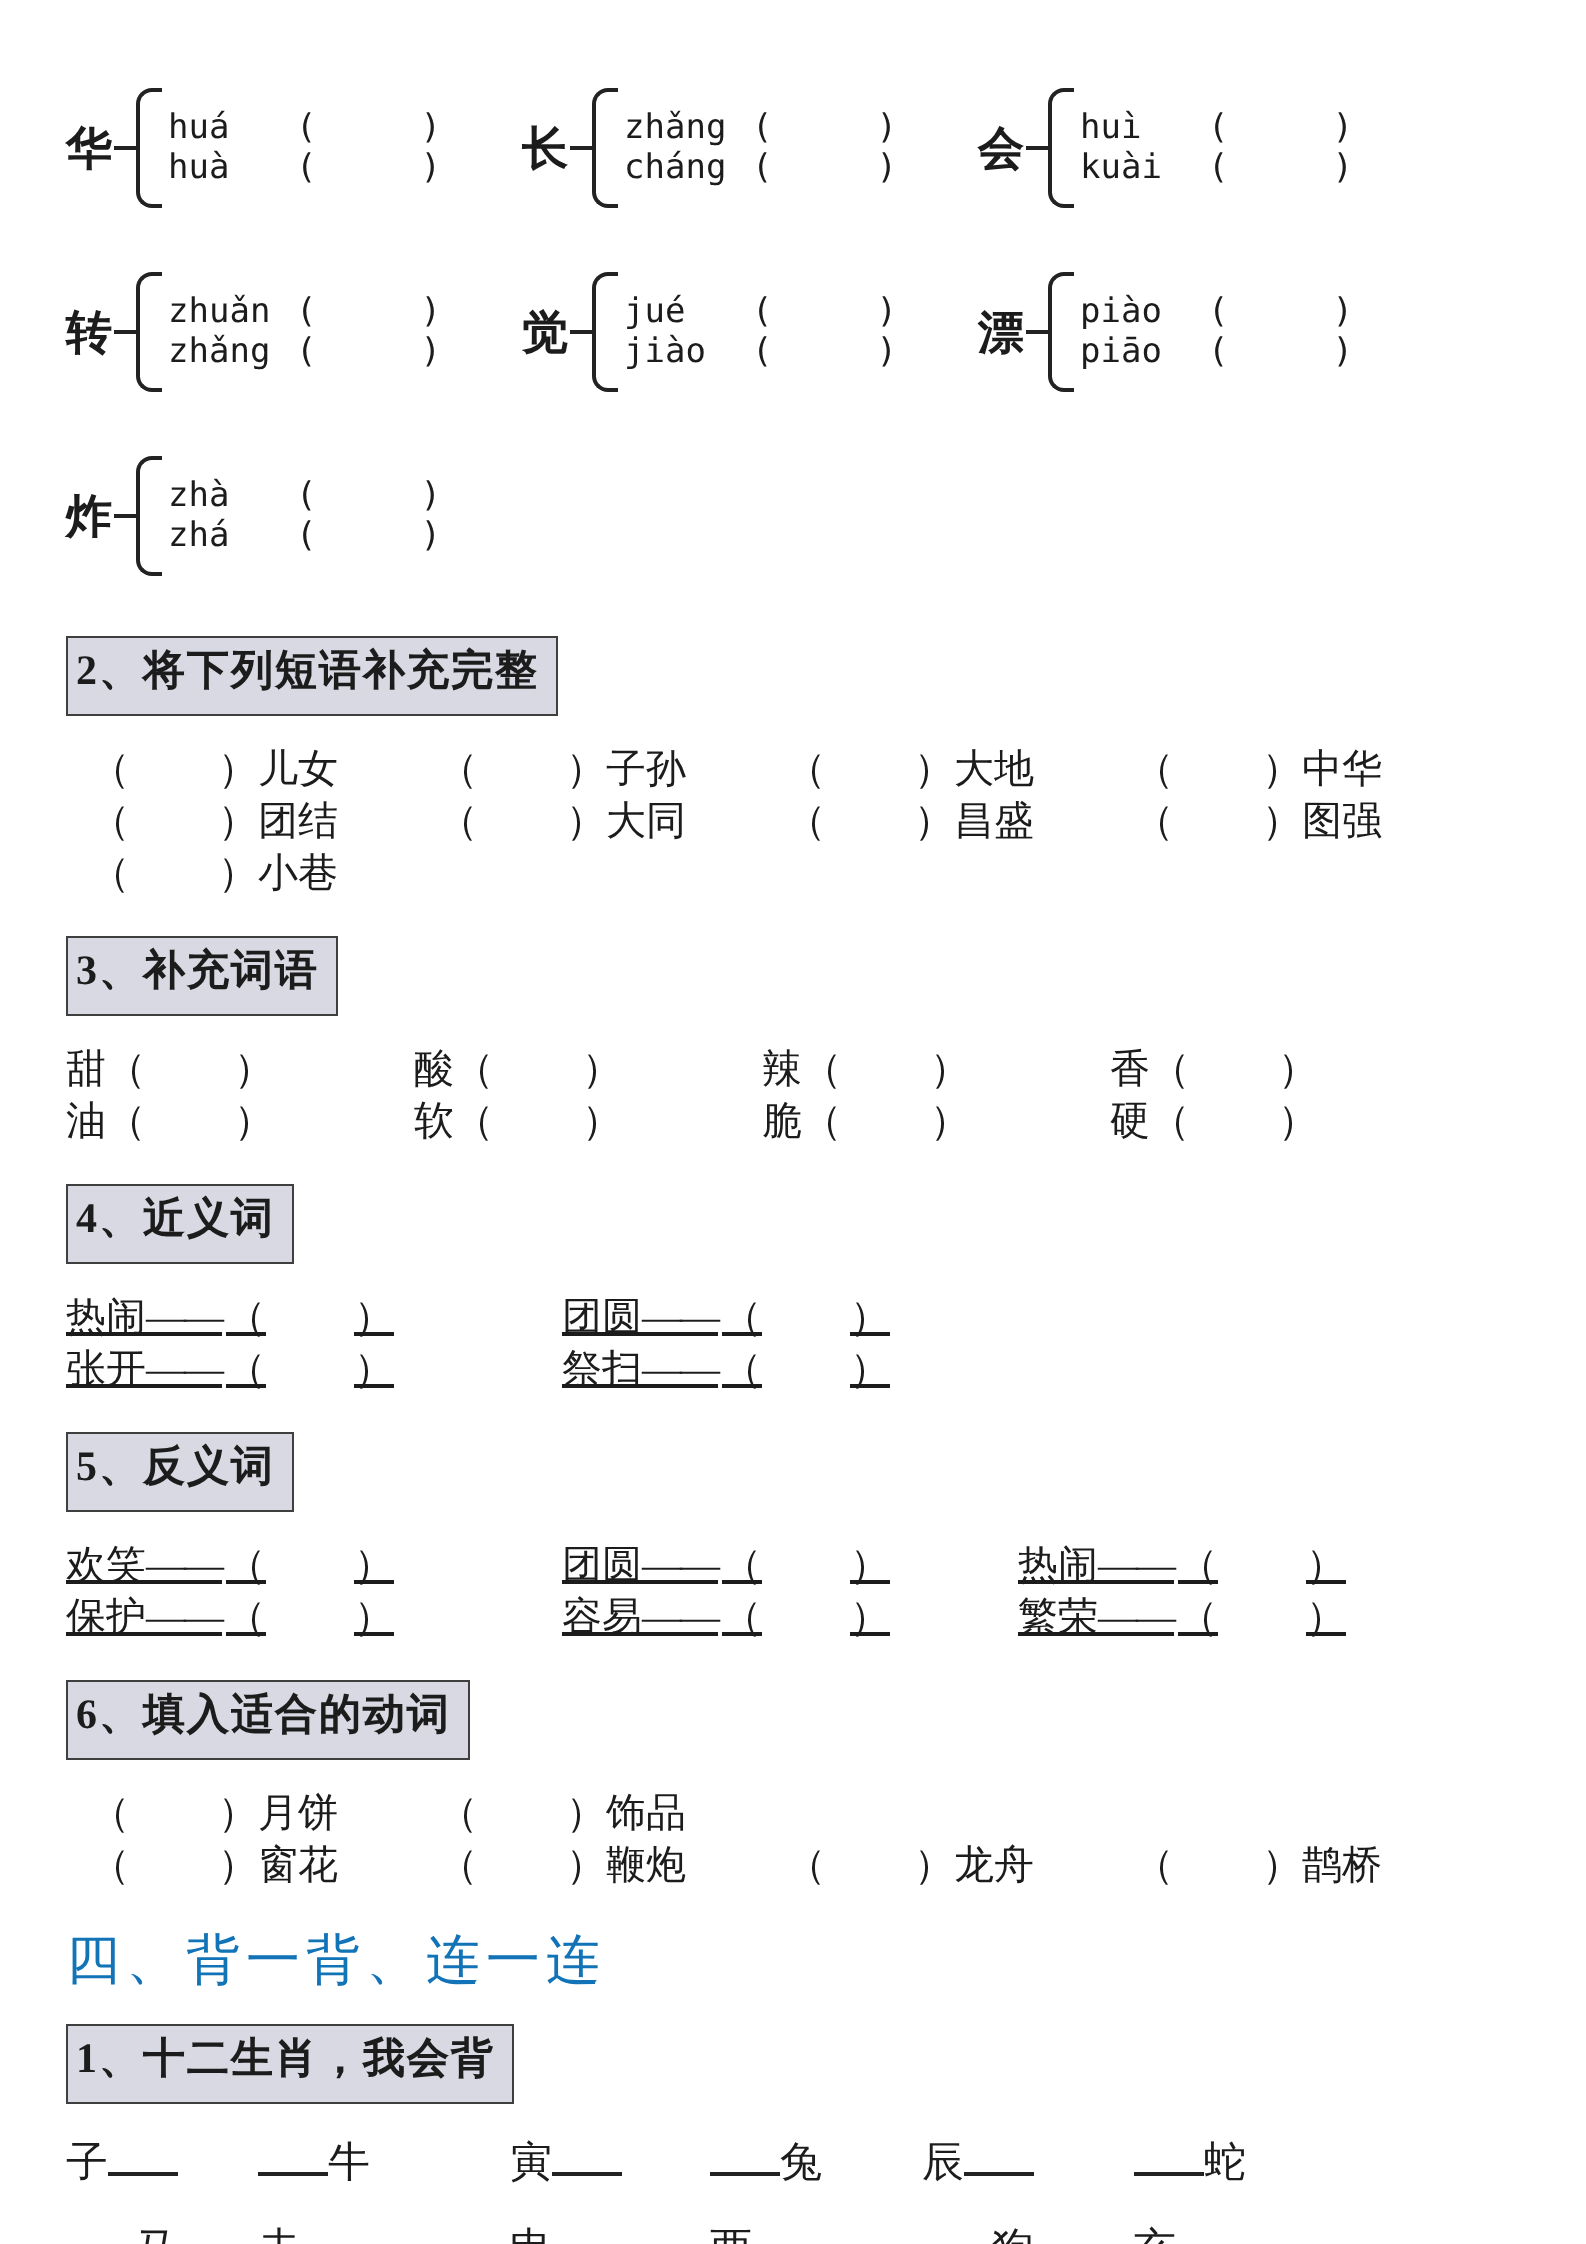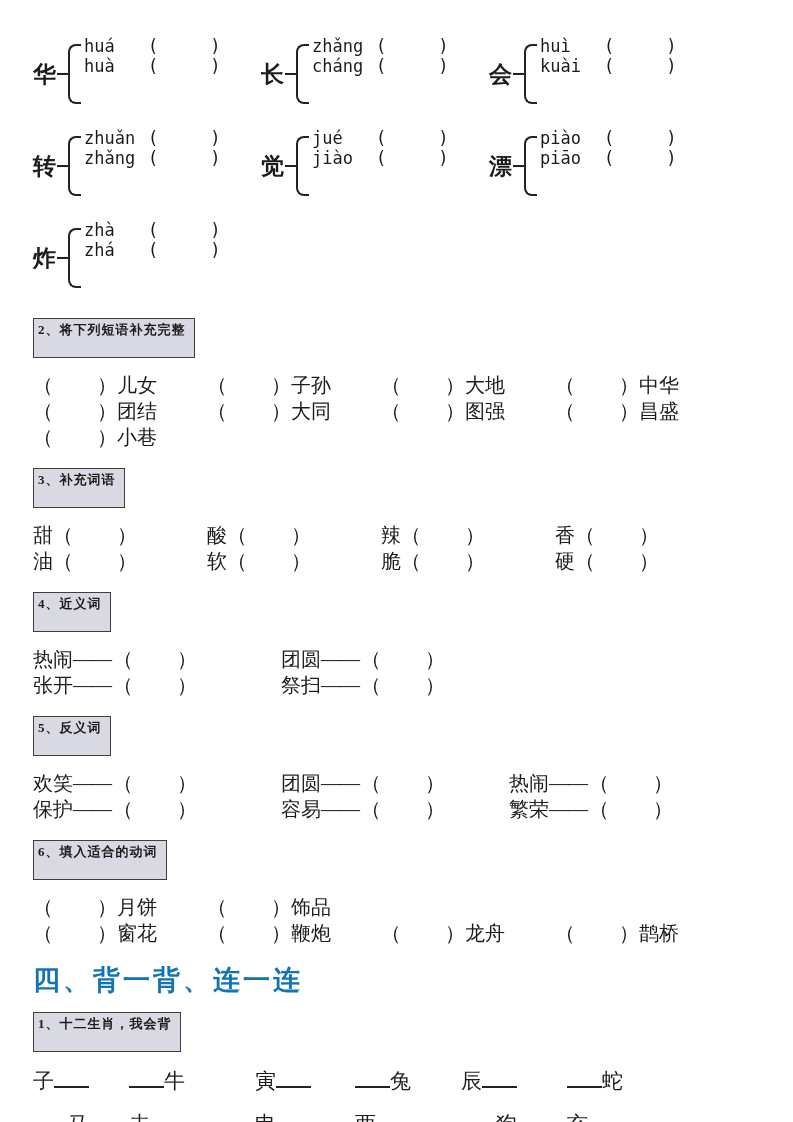--- a/index.html
+++ b/index.html
@@ -25,59 +25,59 @@
   .poly-dash{width:11px;height:2px;background:#222;margin-left:1px;}
   .poly-bracket{
     width:13px;height:60px;
     border-left:2px solid #222;
     border-top:2px solid #222;
     border-bottom:2px solid #222;
     border-top-left-radius:8px;
     border-bottom-left-radius:8px;
   }
   .poly-lines{
-    display:flex;flex-direction:column;justify-content:flex-start;
+    display:flex;flex-direction:column;justify-content:center;
     height:76px;margin-left:3px;flex:1;
   }
   .poly-line{
     display:flex;align-items:center;
     font-family:"DejaVu Sans Mono","Liberation Mono",monospace;
     font-size:17px;line-height:1.2;
   }
   .pinyin{display:inline-block;min-width:64px;}
   .mono-paren{font-size:17px;}
   .mono-gap{display:inline-block;width:52px;}
 
   
   .sec{margin-top:6px;}
   .sec-header{
     display:inline-block;
     background:var(--header-bg);
     border:1px solid var(--header-border);
-    padding:2px 8px 18px 4px;
-    font-size:13px;font-weight:700;
+    padding:2px 8px 8px 4px;
+    font-size:21px;font-weight:700;
     letter-spacing:1px;
     margin:6px 0 4px 0;
   }
   .rows{margin:10px 0 12px 0;font-size:20px;}
   .grid{display:grid;row-gap:15px;}
   .cols4{grid-template-columns:repeat(4,174px);}
-  .cols3{grid-template-columns:248px 228px 230px;}
-  .indent{}
+  .cols3{grid-template-columns:248px 228px 230px;text-decoration:underline;}
+  .indent{margin-left:12px;}
   .item{white-space:nowrap;line-height:26px;}
 
   .cn-paren{white-space:nowrap;}
   .cn-gap{display:inline-block;width:44px;}
   .dash{letter-spacing:-1px;margin:0 2px 0 0;}
 
   
   .blue-heading{
     font-family:"DejaVu Sans","Liberation Sans",sans-serif;
     color:var(--blue);
-    font-size:27px;font-weight:700;
+    font-size:27px;font-weight:400;
     letter-spacing:3px;
     margin:16px 0 8px 0;
   }
 
   
   .zodiac-grid{display:grid;grid-template-columns:96px 126px 100px 106px 106px 112px;row-gap:17px;font-size:21px;margin-top:12px;}
   .uline{
     display:inline-block;width:35px;height:15px;
     border-bottom:2px solid #222;
   }
@@ -205,22 +205,22 @@
       <div class="sec"><span class="sec-header">2、将下列短语补充完整</span><div class="rows">
           <div class="grid cols4 indent">
             <span class="item"><span class="cn-paren"><span>（</span><span class="cn-gap"></span><span>）</span></span><span>儿女</span></span>
             <span class="item"><span class="cn-paren"><span>（</span><span class="cn-gap"></span><span>）</span></span><span>子孙</span></span>
             <span class="item"><span class="cn-paren"><span>（</span><span class="cn-gap"></span><span>）</span></span><span>大地</span></span>
             <span class="item"><span class="cn-paren"><span>（</span><span class="cn-gap"></span><span>）</span></span><span>中华</span></span>
           </div>
           <div class="grid cols4 indent">
             <span class="item"><span class="cn-paren"><span>（</span><span class="cn-gap"></span><span>）</span></span><span>团结</span></span>
             <span class="item"><span class="cn-paren"><span>（</span><span class="cn-gap"></span><span>）</span></span><span>大同</span></span>
+            <span class="item"><span class="cn-paren"><span>（</span><span class="cn-gap"></span><span>）</span></span><span>昌盛</span></span>
             <span class="item"><span class="cn-paren"><span>（</span><span class="cn-gap"></span><span>）</span></span><span>图强</span></span>
-            <span class="item"><span class="cn-paren"><span>（</span><span class="cn-gap"></span><span>）</span></span><span>昌盛</span></span>
           </div>
           <div class="grid cols4 indent">
             <span class="item"><span class="cn-paren"><span>（</span><span class="cn-gap"></span><span>）</span></span><span>小巷</span></span>
           </div>
         </div></div>
       <div class="sec"><span class="sec-header">3、补充词语</span><div class="rows">
           <div class="grid cols4">
             <span class="item"><span>甜</span><span class="cn-paren"><span>（</span><span class="cn-gap"></span><span>）</span></span></span>
             <span class="item"><span>酸</span><span class="cn-paren"><span>（</span><span class="cn-gap"></span><span>）</span></span></span>
             <span class="item"><span>辣</span><span class="cn-paren"><span>（</span><span class="cn-gap"></span><span>）</span></span></span>

